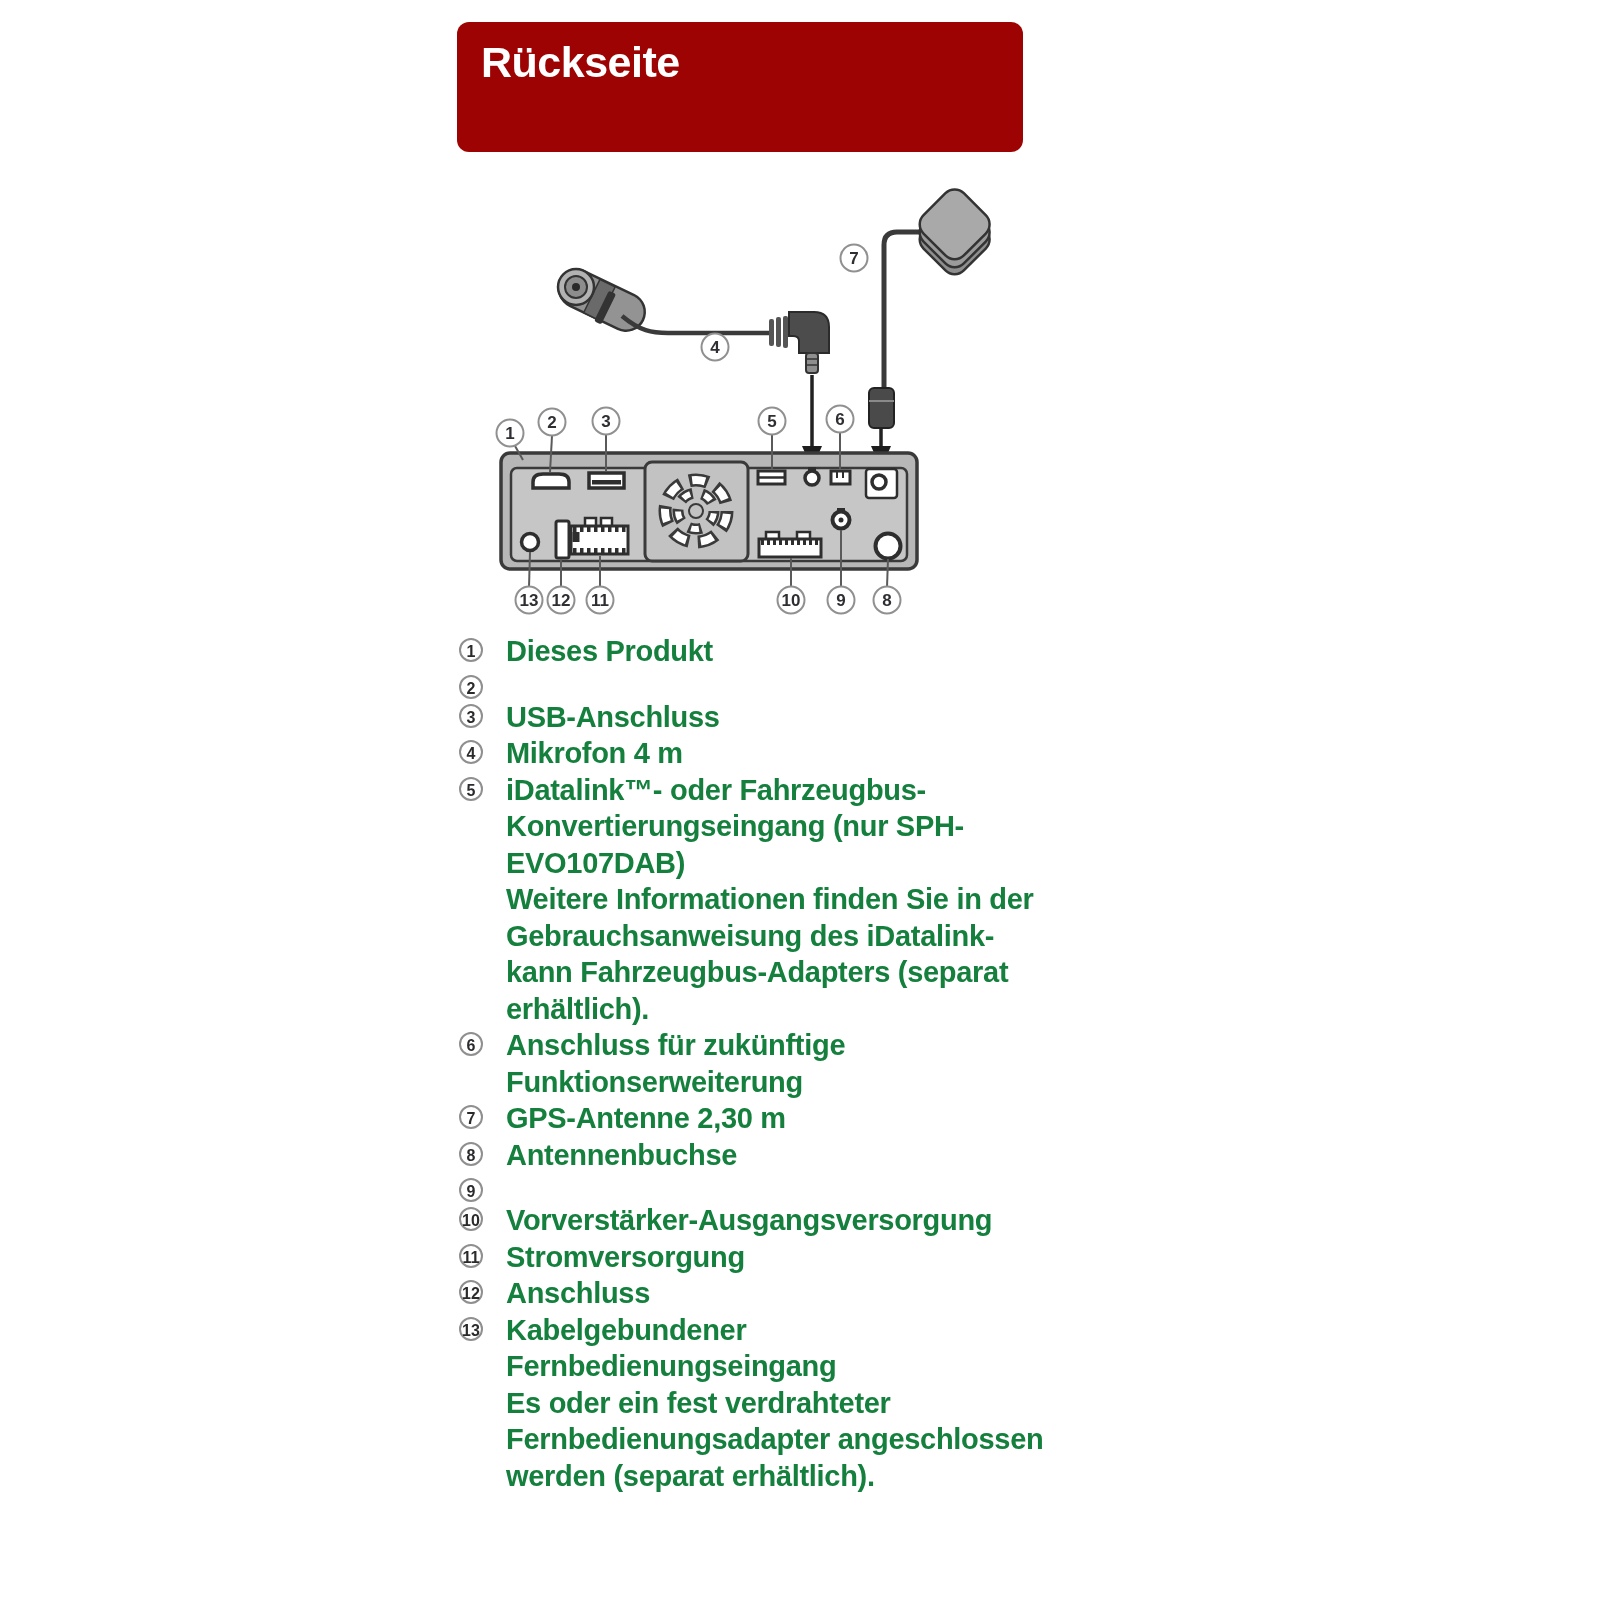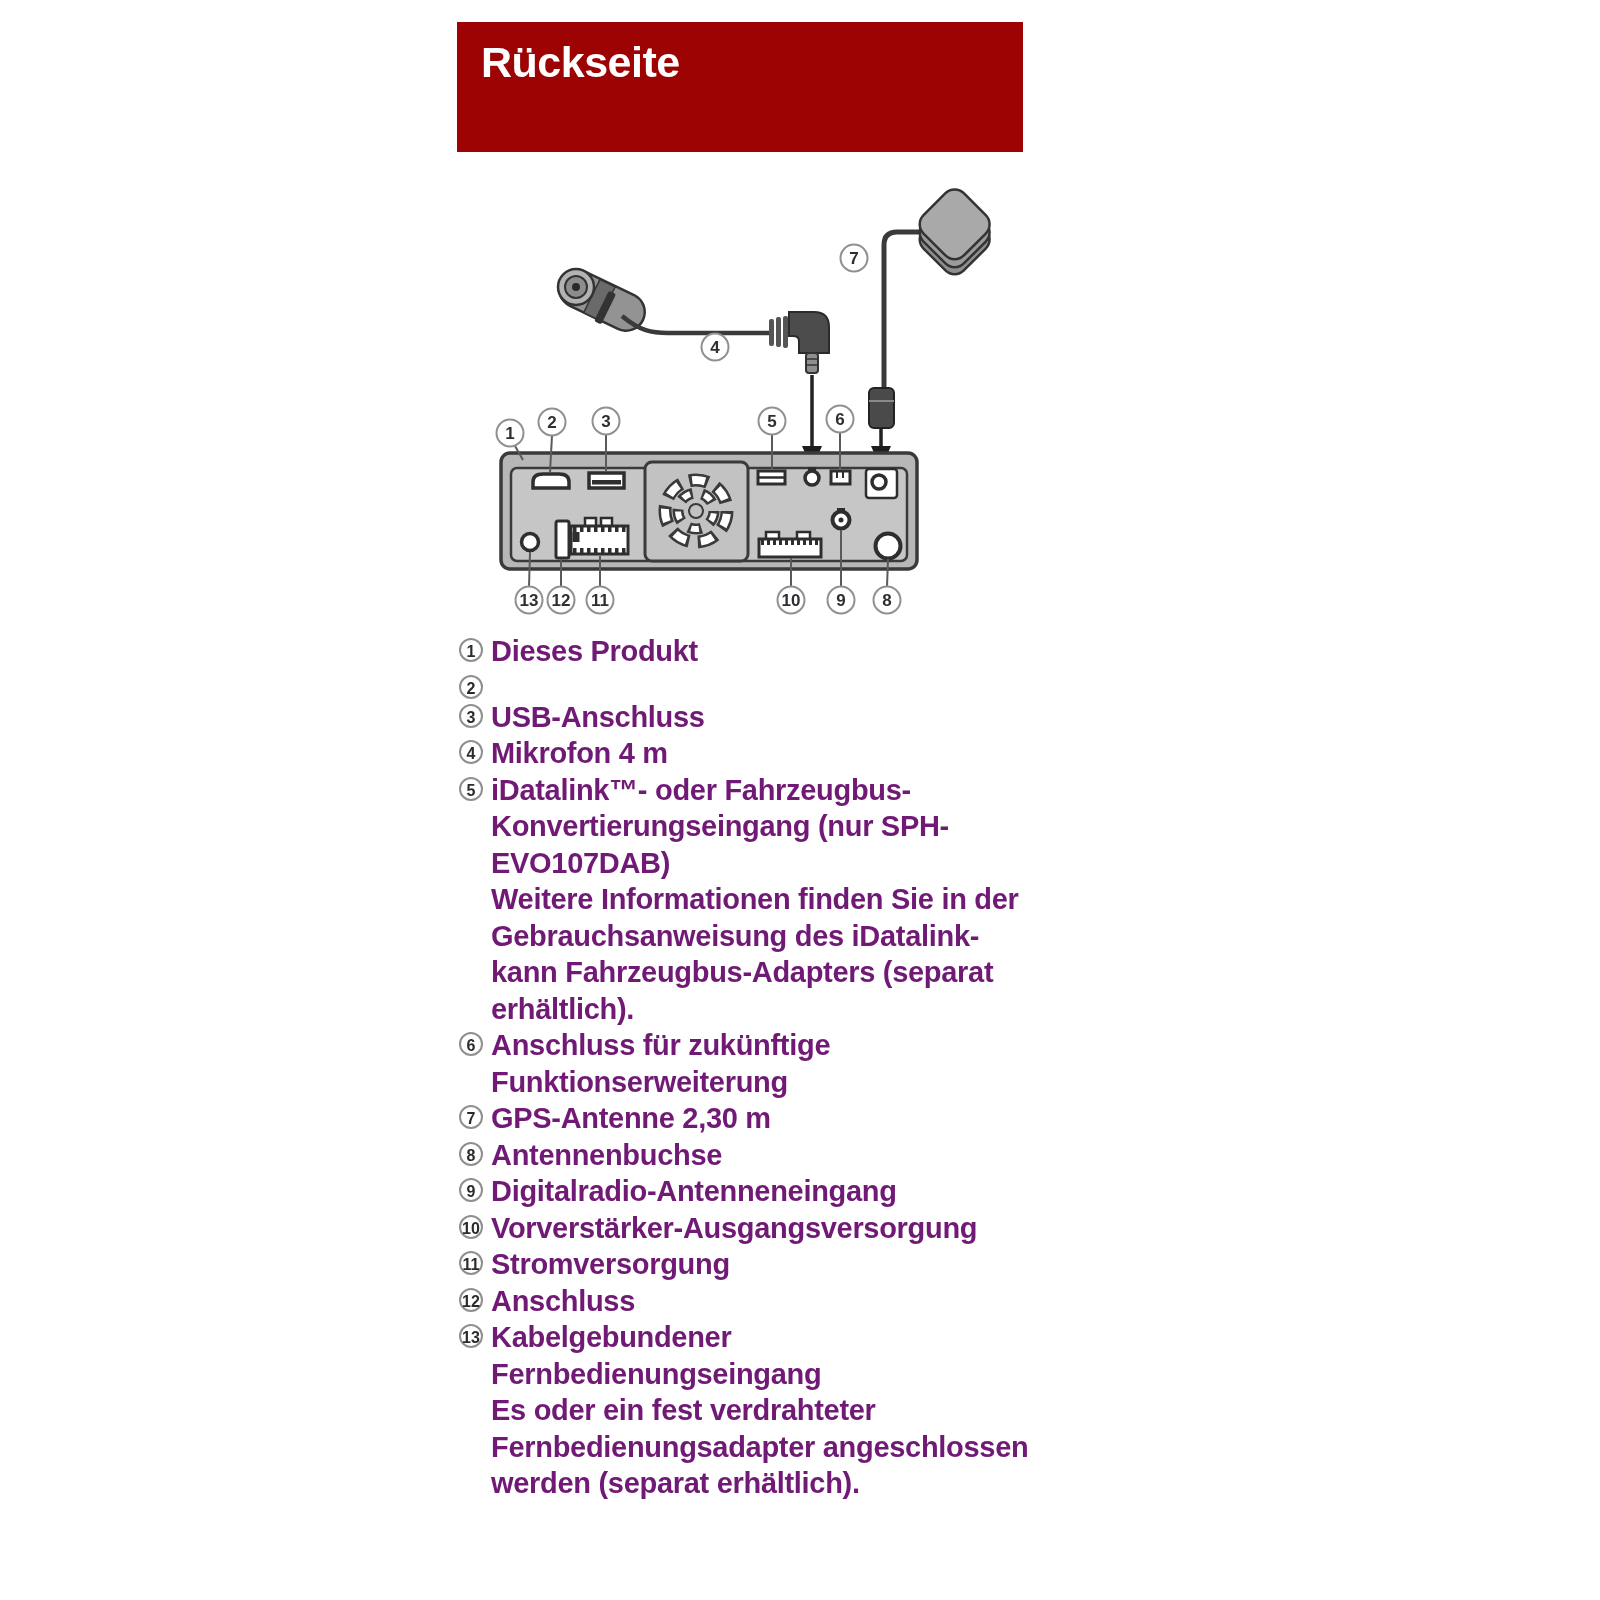--- a/index.html
+++ b/index.html
@@ -4,40 +4,41 @@
 <style>
   html,body{margin:0;padding:0;background:#ffffff;}
   .page{
     position:relative;width:1600px;height:1600px;background:#ffffff;overflow:hidden;
     font-family:"Liberation Sans","DejaVu Sans",sans-serif;
   }
   .header-box{
     position:absolute;left:457px;top:22px;width:566px;height:130px;
     background:#9e0303;color:#ffffff;box-sizing:border-box;
     padding:14px 0 0 24px;
+    border-radius:12px;
   }
   .header-box .t1,.header-box .t2{
     font-weight:bold;font-size:43px;line-height:52px;letter-spacing:-0.5px;
     white-space:pre;
   }
   .diagram-svg{position:absolute;left:0;top:0;}
   .legend{
     position:absolute;left:457px;top:633px;width:620px;
   }
   .legend-item{
     display:flex;align-items:flex-start;
   }
   .legend-num{
     flex:0 0 auto;width:24px;height:24px;border:2px solid #8f8f8f;border-radius:50%;
     color:#2b2b2e;font-size:16px;font-weight:bold;line-height:24px;text-align:center;
     margin:5px 8px 0 2px;box-sizing:border-box;
   }
   .legend-text{
-    color:#701a75;font-size:29px;font-weight:bold;line-height:36.5px;
-    white-space:pre;letter-spacing:-0.3px;
+    color:#15803d;font-size:29px;font-weight:bold;line-height:36.5px;
+    white-space:pre;letter-spacing:-0.3px;margin-left:15px;
   }
 </style>
 </head>
 <body>
 
 <div class="page">
 
   <div class="header-box">
     <div class="t1">Rückseite</div>
   </div>
@@ -261,21 +262,20 @@
     <div class="legend-item">
       <span class="legend-num">7</span>
       <div class="legend-text">GPS-Antenne 2,30 m</div>
     </div>
     <div class="legend-item">
       <span class="legend-num">8</span>
       <div class="legend-text">Antennenbuchse</div>
     </div>
     <div class="legend-item">
       <span class="legend-num">9</span>
-      <div class="legend-text">Digitalradio-Antenneneingang</div>
     </div>
     <div class="legend-item">
       <span class="legend-num">10</span>
       <div class="legend-text">Vorverstärker-Ausgangsversorgung</div>
     </div>
     <div class="legend-item">
       <span class="legend-num">11</span>
       <div class="legend-text">Stromversorgung</div>
     </div>
     <div class="legend-item">

